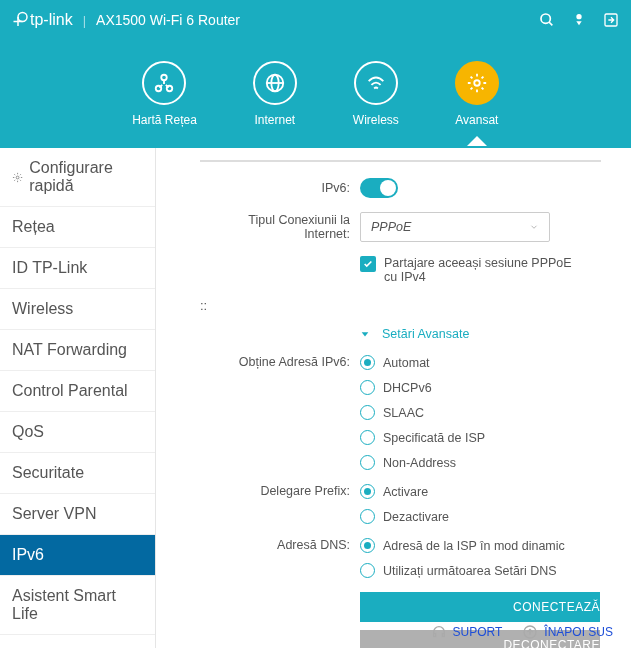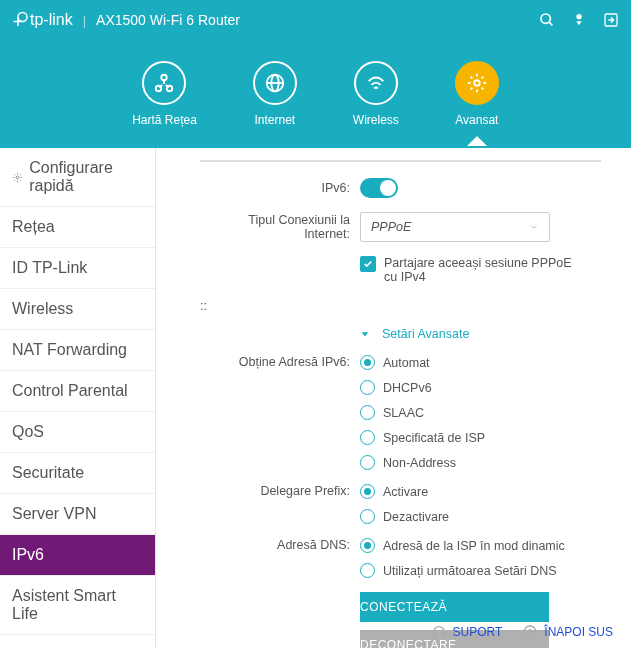--- a/index.html
+++ b/index.html
@@ -16,21 +16,21 @@
 .tabs { background: #1aadc0; height: 108px; display: flex; justify-content: center; gap: 56px; align-items: center; position: relative; }
 .tab { display: flex; flex-direction: column; align-items: center; gap: 8px; cursor: pointer; color: #fff; position: relative; }
 .tab-circle { width: 44px; height: 44px; border: 2px solid #fff; border-radius: 50%; display: flex; align-items: center; justify-content: center; }
 .tab.active .tab-circle { background: #f7b500; border-color: #f7b500; }
 .tab-label { font-size: 12px; }
 .tab.active::after { content: ""; position: absolute; bottom: -19px; left: 50%; transform: translateX(-50%); width: 0; height: 0; border-left: 10px solid transparent; border-right: 10px solid transparent; border-bottom: 10px solid #fff; }
 
 .body { display: flex; height: calc(648px - 40px - 108px); }
 .sidebar { width: 156px; border-right: 1px solid #e5e5e5; overflow-y: auto; }
 .sidebar-item { padding: 11px 12px; font-size: 16px; color: #555; border-bottom: 1px solid #eee; cursor: pointer; display: flex; align-items: center; gap: 6px; }
-.sidebar-item.active { background: #701a75; color: #fff; }
+.sidebar-item.active { background: #0369a1; color: #fff; }
 .gear { width: 13px; height: 13px; }
 
 .content { flex: 1; padding: 12px 20px 0 0; overflow-y: auto; position: relative; }
 .content-inner { border-top: 1px solid #ddd; margin-left: 44px; margin-right: 10px; padding-top: 16px; }
 .content-inner.no-border { border-top: 2px solid #ddd; }
 
 .form-row { display: flex; align-items: center; margin-bottom: 14px; }
 .form-row.top { align-items: flex-start; }
 .form-label { width: 160px; text-align: right; padding-right: 10px; font-size: 12.5px; color: #555; }
 .form-field { flex: 1; }
@@ -47,21 +47,21 @@
 .checkbox-label { font-size: 12.5px; color: #555; max-width: 200px; }
 
 .expand-row { color: #1aadc0; font-size: 12.5px; cursor: pointer; display: flex; align-items: center; gap: 12px; }
 
 .radio-group { display: flex; flex-direction: column; gap: 10px; }
 .radio-opt { display: flex; align-items: center; gap: 8px; cursor: pointer; }
 .radio { width: 15px; height: 15px; border: 1.5px solid #1aadc0; border-radius: 50%; display: flex; align-items: center; justify-content: center; flex-shrink: 0; }
 .radio.checked::after { content: ""; width: 7px; height: 7px; background: #1aadc0; border-radius: 50%; }
 .radio-label { font-size: 12.5px; }
 
-.btn { width: 189px; height: 30px; display: flex; align-items: center; justify-content: flex-start; font-size: 12px; letter-spacing: 0.5px; cursor: pointer; margin-bottom: 8px; }
+.btn { width: 240px; height: 30px; display: flex; align-items: center; justify-content: flex-end; font-size: 12px; letter-spacing: 0.5px; cursor: pointer; margin-bottom: 8px; }
 .btn.primary { background: #1aadc0; color: #fff; }
 .btn.secondary { background: #b0b0b0; color: #fff; }
 
 .footer { position: absolute; bottom: 8px; right: 18px; display: flex; gap: 20px; font-size: 12px; color: #1d4ed8; }
 .footer-item { display: flex; align-items: center; gap: 6px; cursor: pointer; }
 .footer-icon { width: 16px; height: 16px; }
 </style>
 </head>
 <body>
 

